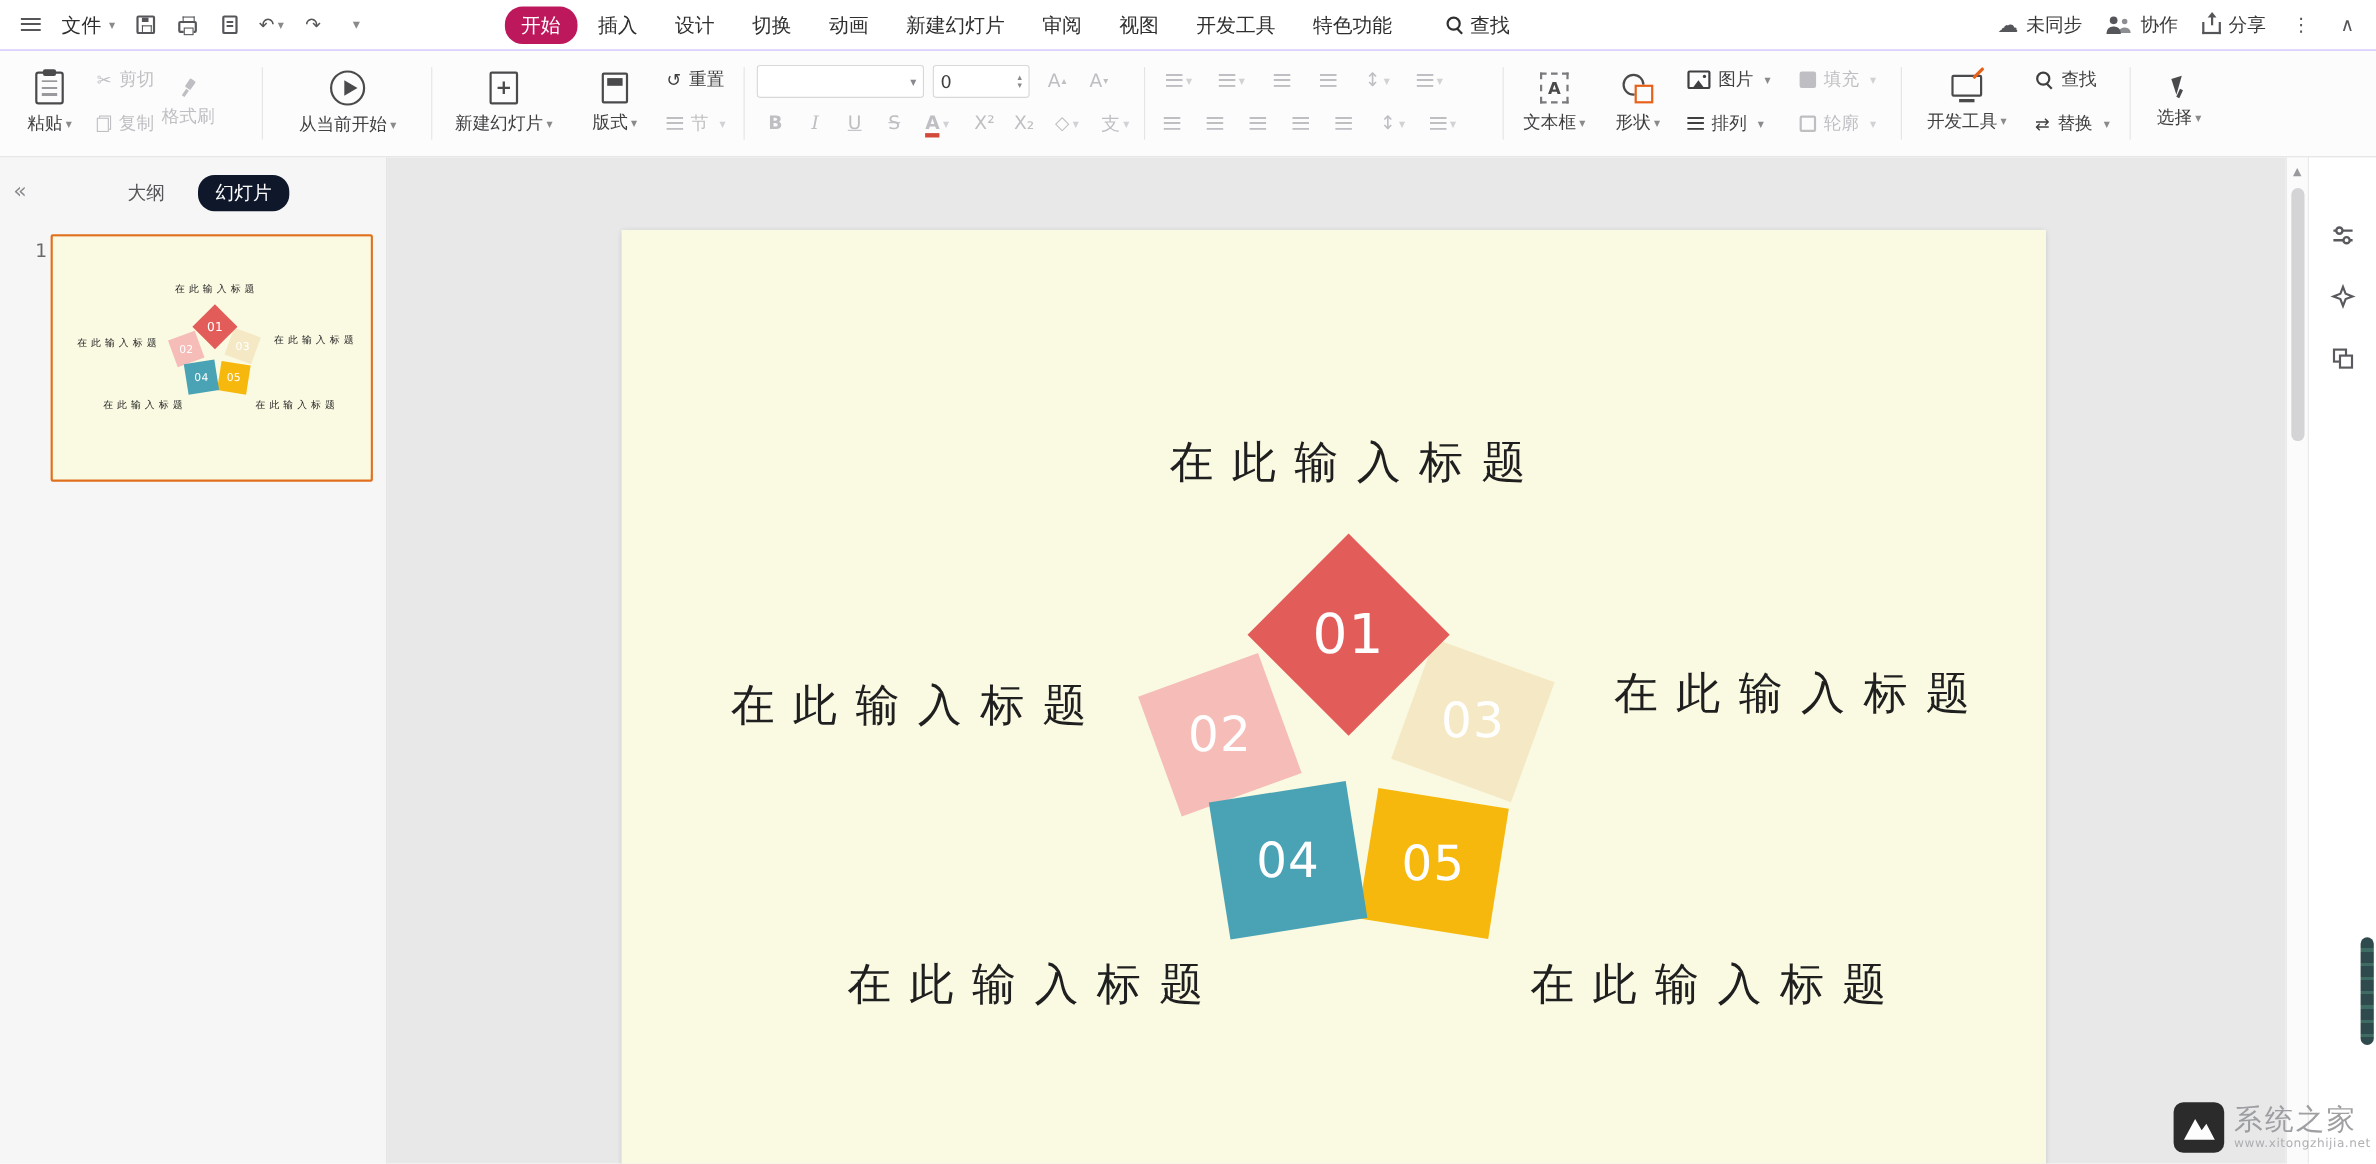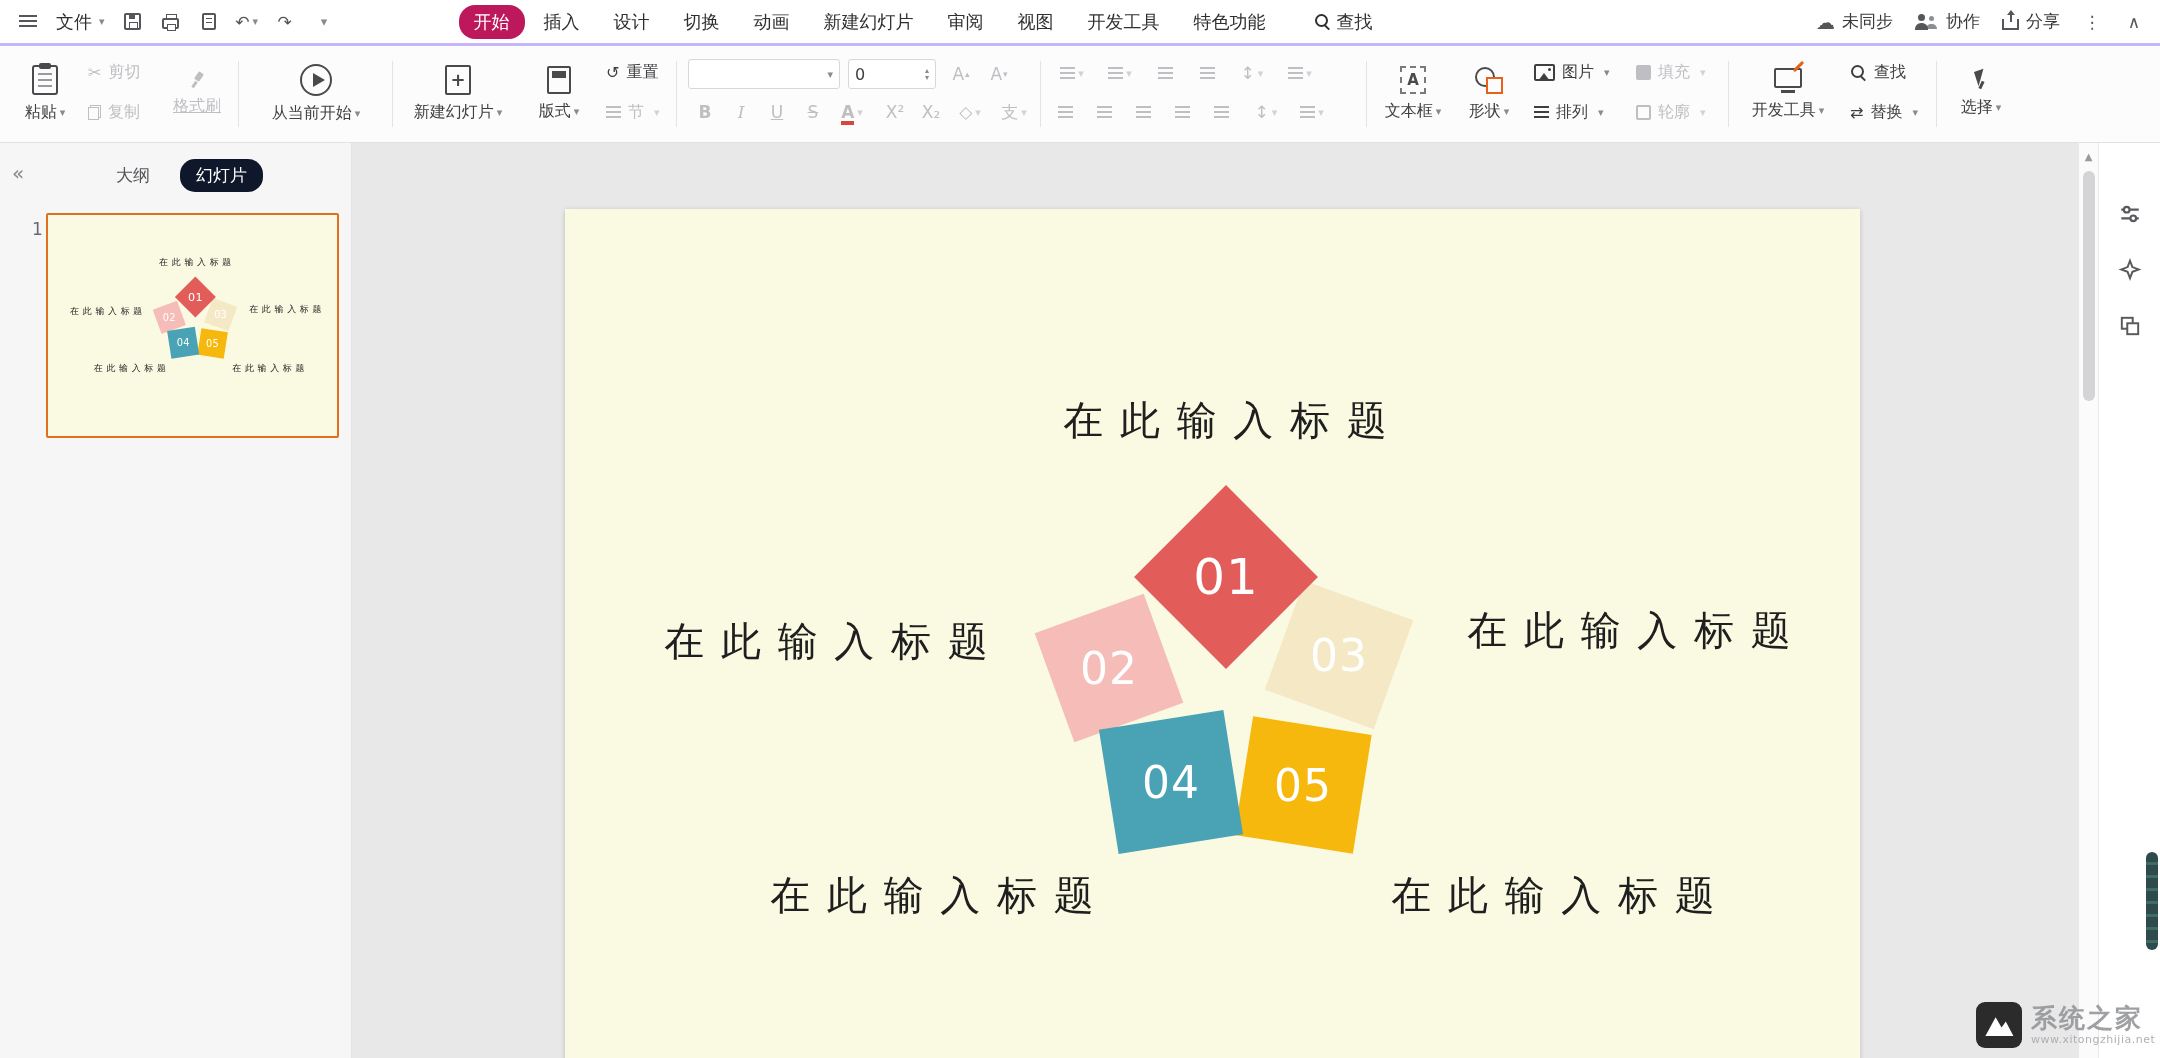--- a/index.html
+++ b/index.html
@@ -6,21 +6,21 @@
   html,body { width:2160px; height:1058px; overflow:hidden;
     font-family:"DejaVu Sans","Liberation Sans",sans-serif; font-size:17px; color:#3a3a3c; background:#fff; }
   body { position:relative; }
   button { background:transparent; border:0; padding:0; font:inherit; color:inherit; display:flex; align-items:center; cursor:default; }
   .caret { font-size:11px; color:#8a8a8e; margin-left:3px; }
   .dis { color:#BFBFC3 !important; }
   .dis .caret { color:#D2D2D6; }
 
   
   .menubar { position:absolute; top:0; left:0; right:0; height:46px; background:#FFFFFF;
-    border-bottom:3px solid #c4b5fd; display:flex; align-items:center; z-index:20; }
+    border-bottom:1px solid #c4b5fd; display:flex; align-items:center; z-index:20; }
   .mb-left { display:flex; align-items:center; gap:6px; padding-left:12px; }
   .mbtn { width:32px; height:32px; justify-content:center; border-radius:4px; color:#55565a; font-size:17px; }
   .file-menu { gap:4px; padding:0 6px; font-size:18px; color:#2f2f31; }
   .tabs { display:flex; align-items:center; margin-left:118px; }
   .tab { border-radius:16px; padding:5px 15px; margin:0 2px; font-size:18px; color:#2f2f31; justify-content:center; }
   .tab.active { background:#be185d; color:#fff; }
   .find-tab { gap:6px; margin-left:16px; color:#2f2f31; }
   .mb-right { margin-left:auto; display:flex; align-items:center; gap:10px; padding-right:10px; }
   .mr-item { display:flex; align-items:center; gap:7px; font-size:17px; color:#3a3a3c; padding:0 6px; }
 
@@ -126,21 +126,21 @@
   .rightstrip { position:absolute; top:143px; right:0; width:62px; bottom:0; background:#fff; border-left:1px solid #E8E8EA;
     display:flex; flex-direction:column; align-items:center; padding-top:54px; gap:22px; }
   .strip-btn { width:34px; height:34px; justify-content:center; border-radius:4px; }
   .corner-scroll { position:absolute; right:2px; top:852px; width:12px; height:98px; border-radius:6px;
     background:repeating-linear-gradient(180deg,#2E4A4D 0 10px,#3E6B62 10px 13px); z-index:30; }
 
   
   .watermark { position:absolute; left:1976px; top:1002px; display:flex; align-items:center; gap:9px; z-index:40; opacity:.92; }
   .wm-logo { width:46px; height:46px; border-radius:9px; background:#1b1b1d; display:flex; align-items:center; justify-content:center; }
   .wm-text { display:flex; flex-direction:column; line-height:1.15; }
-  .wm-title { font-size:26px; font-weight:bold; color:#96989B; letter-spacing:2px; }
+  .wm-title { font-size:26px; font-weight:normal; color:#96989B; letter-spacing:2px; }
   .wm-sub { font-size:11px; color:#A8AAAD; letter-spacing:.5px;text-align:right; }
 </style>
 </head>
 <body>
 
 <header class="menubar">
   <div class="mb-left">
     <button class="mbtn">
         <span class="ic-bars" style="width:18px;height:14px;"></span>
       </button>
@@ -220,21 +220,21 @@
       </span>
   </button>
   <button class="sb r1 dis" style="left:84px;">
     <span>✂</span>
       <span>剪切</span>
   </button>
   <button class="sb r2 dis" style="left:84px;">
     <span class="ic-copy"></span>
       <span>复制</span>
   </button>
-  <button class="bb dis" style="left:160px;width:74px;text-decoration:underline;">
+  <button class="bb dis" style="left:134px;width:74px;">
     <span class="ic-brush"></span>
     <span>格式刷</span>
   </button>
   <div class="vsep" style="left:238px;"></div>
 
   <button class="bb" style="left:250px;width:132px;">
     <span class="ic-playcirc"></span>
     <span class="lbl">
         <span>从当前开始</span>
         <span class="caret">▾</span>

